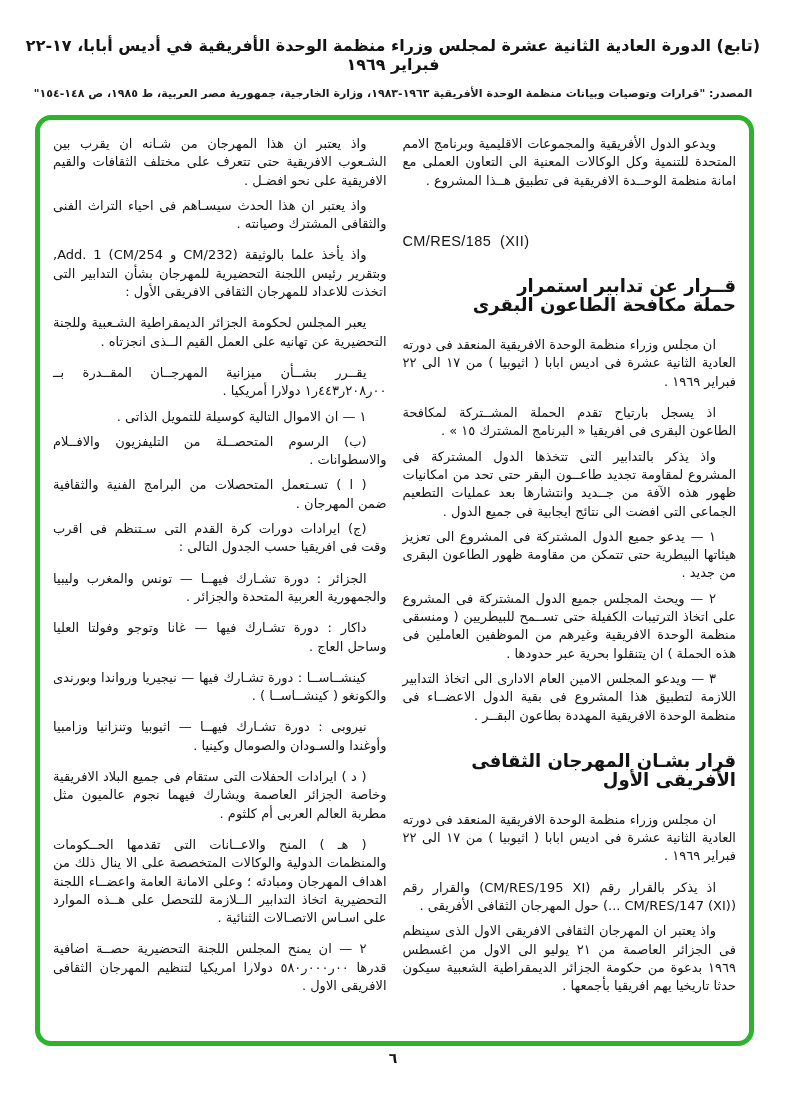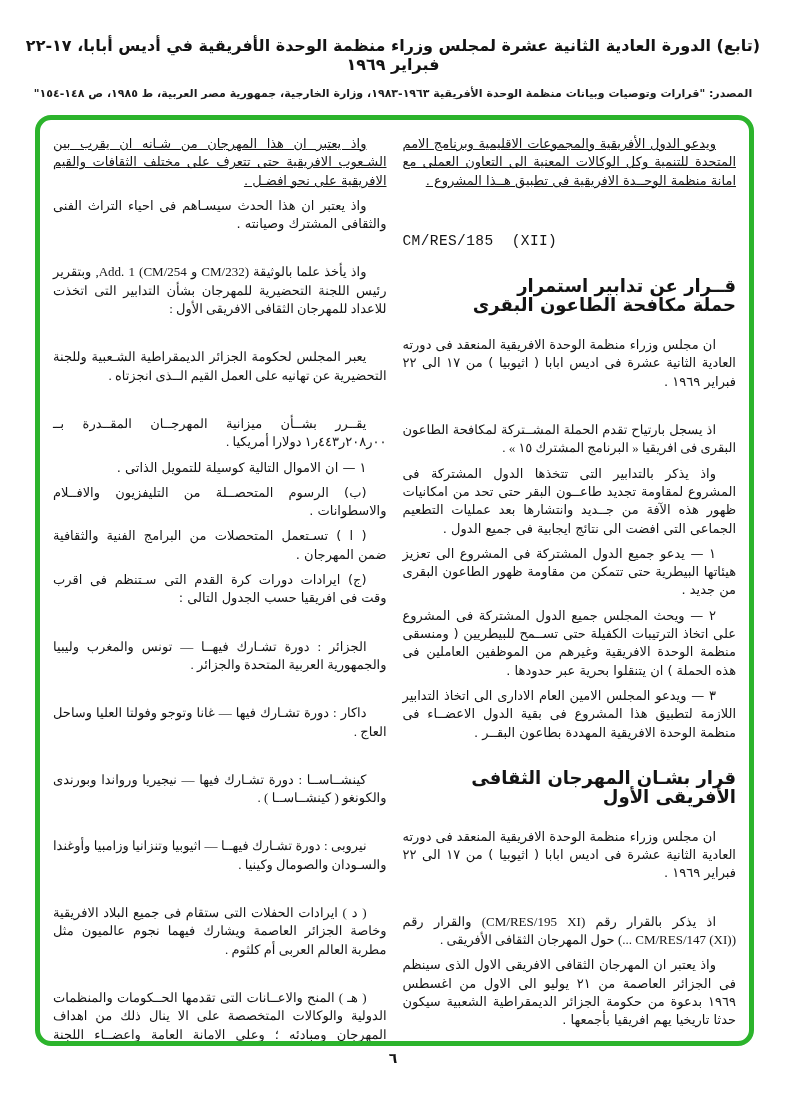--- a/index.html
+++ b/index.html
@@ -60,40 +60,40 @@
     font-size: 13px;
     line-height: 18.3px;
     text-align: justify;
   }
   .para {
     margin: 7px 0 0 0;
     text-indent: 20px;
     text-align: justify;
     text-align-last: right;
   }
-  .para.first { margin-top: 0; text-decoration: underline; }
+  .para.first { margin-top: 0; }
   .docref {
     direction: ltr;
     text-align: left;
-    font-family: Liberation Mono, monospace;
+    font-family: Liberation Sans, sans-serif;
     font-size: 14.5px;
     letter-spacing: 0.4px;
     white-space: pre;
     margin: 42px 0 0 0;
   }
   .res-title {
     font-weight: bold;
     text-align: right;
     white-space: pre-line;
     font-size: 18px;
     margin: 26px 0 0 0;
     line-height: 19px;
   }
   .after-title { margin-top: 22px; }
-  .spaced { margin-top: 30px; font-family: Liberation Serif, serif; }
+  .spaced { margin-top: 13px; }
   
   .page-number {
     position: absolute;
     left: 0;
     right: 0;
     top: 1050px;
     text-align: center;
     font-size: 14px;
     font-weight: bold;
     direction: rtl;

